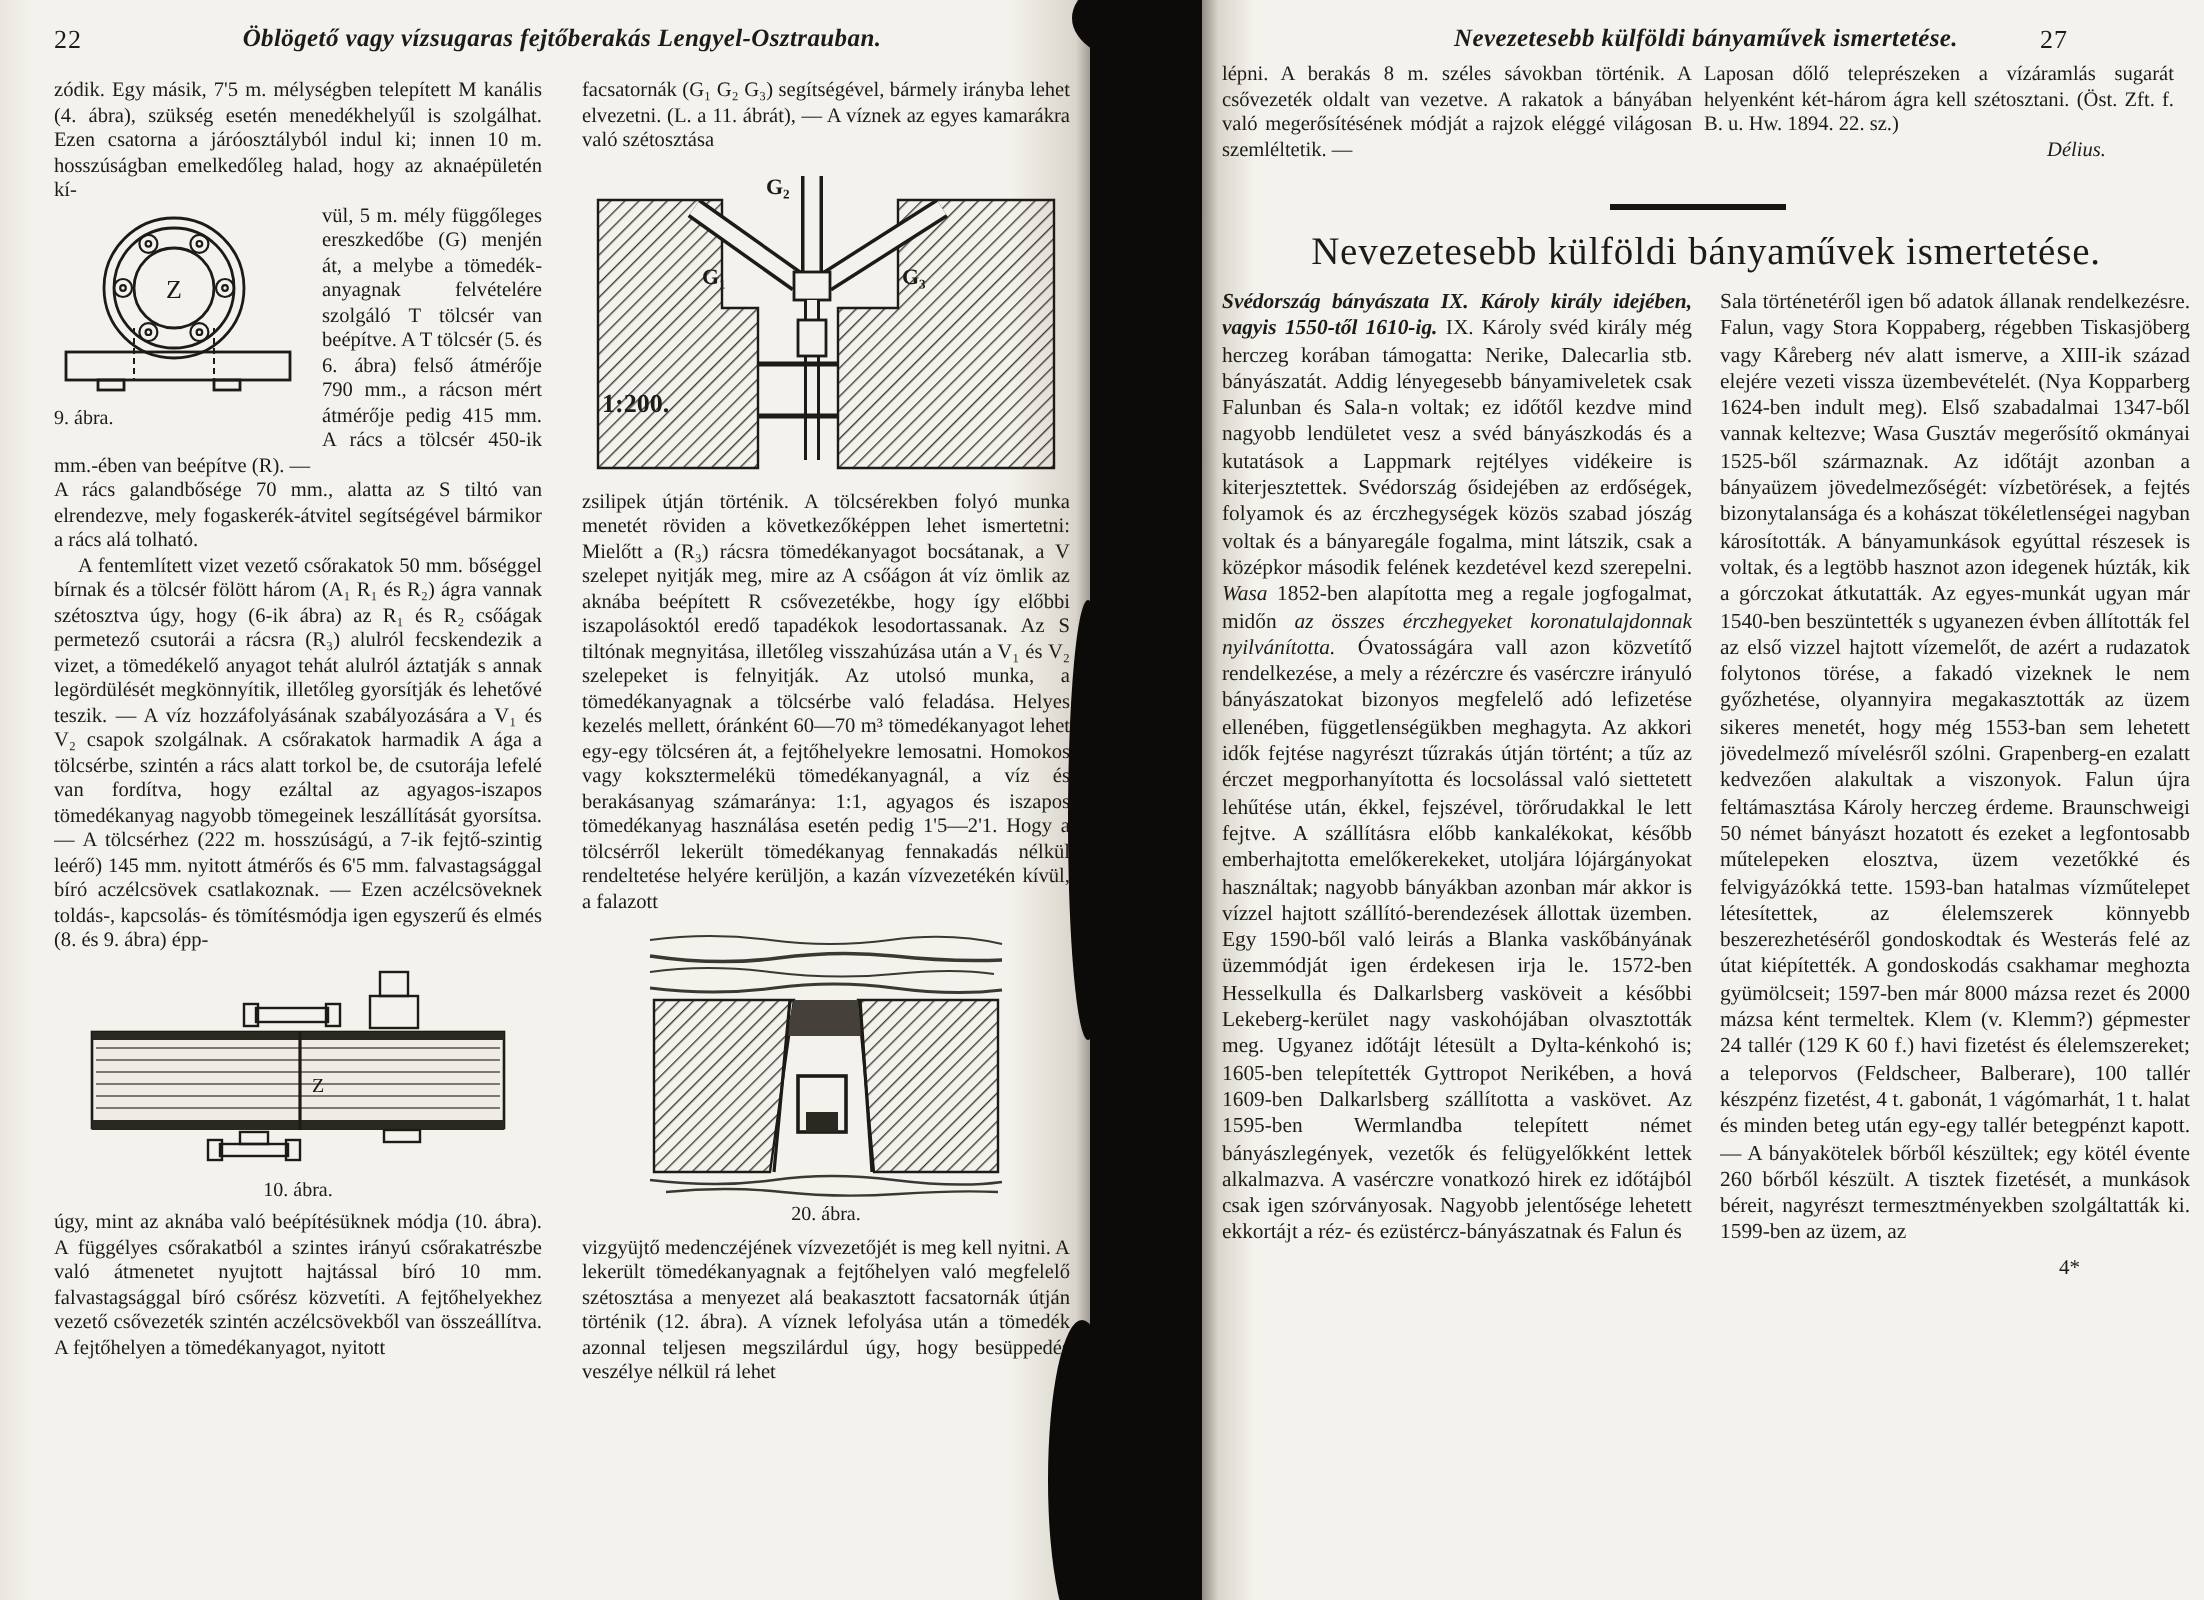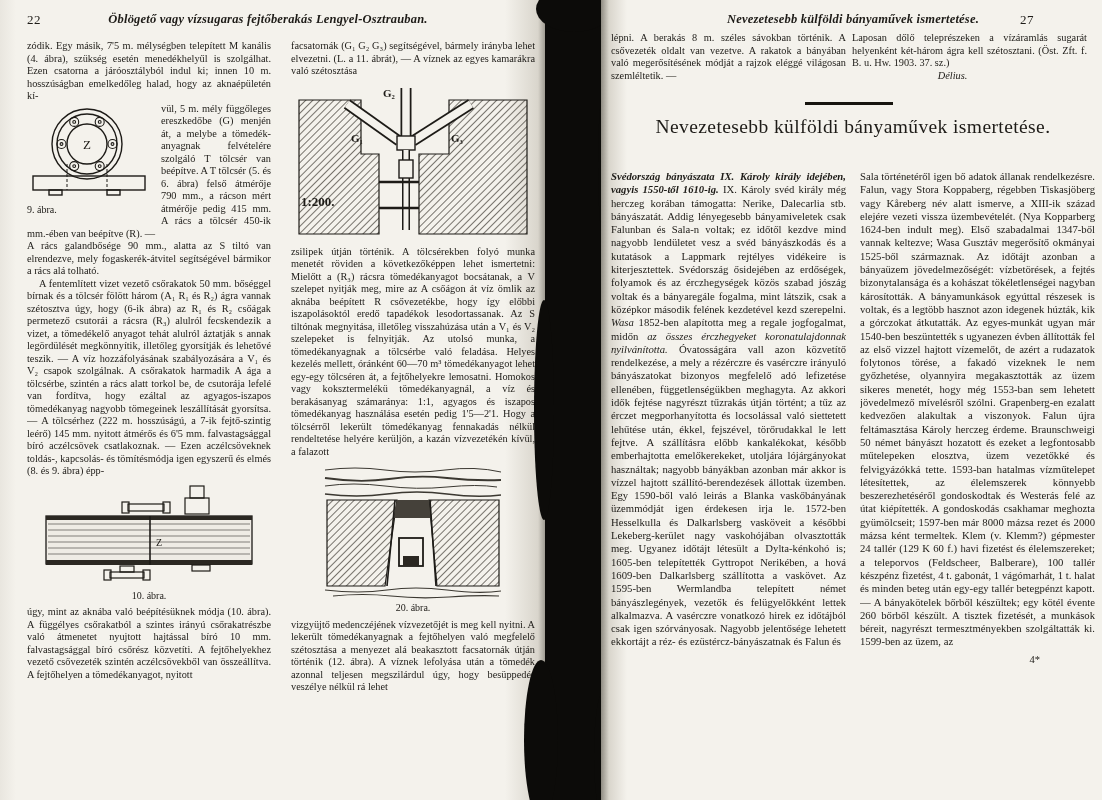--- a/index.html
+++ b/index.html
@@ -24,35 +24,35 @@
   .col p.ind{text-indent:12px;}
   .clear{clear:both;}
   figure{margin:0;}
   .figL{float:left;width:126px;margin:3px 8px 2px 0;}
   .figC{margin:6px auto 4px auto;text-align:center;}
   figcaption{font-size:10px;padding-top:2px;}
   svg{display:block;margin:0 auto;}
   svg text{font-family:"Liberation Serif","DejaVu Serif",serif;fill:#1d1b17;}
   #pageR .topblock{position:absolute;left:10px;top:32px;width:484px;display:flex;gap:6px;}
   #pageR .topblock .col{width:235px;}
-  .sigline{text-align:center;padding-right:34px;font-style:italic;}
+  .sigline{text-align:right;padding-right:34px;font-style:italic;}
   #divider{position:absolute;left:204px;top:102px;width:88px;height:2.5px;background:#17150f;}
   #sectionTitle{position:absolute;left:10px;top:116px;width:484px;text-align:center;
     font-size:19.5px;letter-spacing:.4px;}
-  #article{position:absolute;left:10px;top:170px;width:484px;display:flex;gap:14px;}
+  #article{position:absolute;left:10px;top:145px;width:484px;display:flex;gap:14px;}
   #article .col{width:235px;height:600px;font-size:10.7px;line-height:13.3px;}
   .lead{font-style:italic;font-weight:bold;}
   .footmark{text-align:right;padding-right:55px;padding-top:4px;font-size:10.5px;}
 </style>
 </head>
 <body>
 
 <div class="page" id="pageL">
   <div class="pgnum" style="left:27px">22</div>
-  <div class="runhead" style="left:14px;width:508px">Öblögető vagy vízsugaras fejtőberakás Lengyel-Osztrauban.</div>
+  <div class="runhead" style="left:27px;width:508px">Öblögető vagy vízsugaras fejtőberakás Lengyel-Osztrauban.</div>
 
   <div class="body">
 
     <div class="col">
       <p>zódik. Egy másik, 7'5 m. mélységben telepített M kanális (4. ábra), szükség esetén menedékhelyűl is szolgálhat. Ezen csatorna a járóosztályból indul ki; innen 10 m. hosszúságban emelkedőleg halad, hogy az aknaépületén kí-</p>
 
       <figure class="figL">
         <svg width="126" height="96" viewBox="0 0 126 96">
           <g stroke="#1d1b17" fill="none" stroke-width="1.4">
             <rect x="6" y="70" width="112" height="14"></rect>
@@ -77,21 +77,21 @@
             </g>
             <line x1="40" y1="58" x2="40" y2="84" stroke-dasharray="3,2" stroke-width="1"></line>
             <line x1="80" y1="58" x2="80" y2="84" stroke-dasharray="3,2" stroke-width="1"></line>
           </g>
           <text x="60" y="43" font-size="13" text-anchor="middle">Z</text>
         </svg>
         <figcaption>9. ábra.</figcaption>
       </figure>
       <p>vül, 5 m. mély függőleges ereszkedőbe (G) menjén át, a melybe a tömedék-anyagnak felvételére szolgáló T tölcsér van beépítve. A T tölcsér (5. és 6. ábra) felső átmérője 790 mm., a rácson mért átmérője pedig 415 mm. A rács a tölcsér 450-ik mm.-ében van beépítve (R). —</p>
 
-      <p class="clear">A rács galandbősége 90 mm., alatta az S tiltó van elrendezve, mely fogaskerék-átvitel segítségével bármikor a rács alá tolható.</p>
+      <p class="clear">A rács galandbősége 70 mm., alatta az S tiltó van elrendezve, mely fogaskerék-átvitel segítségével bármikor a rács alá tolható.</p>
       <p class="ind">A fentemlített vizet vezető csőrakatok 50 mm. bőséggel bírnak és a tölcsér fölött három (A₁ R₁ és R₂) ágra vannak szétosztva úgy, hogy (6-ik ábra) az R₁ és R₂ csőágak permetező csutorái a rácsra (R₃) alulról fecskendezik a vizet, a tömedékelő anyagot tehát alulról áztatják s annak legördülését megkönnyítik, illetőleg gyorsítják és lehetővé teszik. — A víz hozzáfolyásának szabályozására a V₁ és V₂ csapok szolgálnak. A csőrakatok harmadik A ága a tölcsérbe, szintén a rács alatt torkol be, de csutorája lefelé van fordítva, hogy ezáltal az agyagos-iszapos tömedékanyag nagyobb tömegeinek leszállítását gyorsítsa. — A tölcsérhez (222 m. hosszúságú, a 7-ik fejtő-szintig leérő) 145 mm. nyitott átmérős és 6'5 mm. falvastagsággal bíró aczélcsövek csatlakoznak. — Ezen aczélcsöveknek toldás-, kapcsolás- és tömítésmódja igen egyszerű és elmés (8. és 9. ábra) épp-</p>
 
       <figure class="figC">
         <svg width="214" height="104" viewBox="0 0 214 104">
           <g stroke="#1d1b17" fill="none" stroke-width="1.2">
             <rect x="86" y="20" width="36" height="7"></rect>
             <rect x="80" y="18" width="7" height="11"></rect>
             <rect x="121" y="18" width="7" height="11"></rect>
             <rect x="148" y="2" width="14" height="12"></rect>
             <rect x="143" y="14" width="24" height="16"></rect>
@@ -193,21 +193,21 @@
 
 <div class="page" id="pageR">
   <div class="runhead" style="left:10px;width:484px">Nevezetesebb külföldi bányaművek ismertetése.</div>
   <div class="pgnum" style="right:24px">27</div>
 
   <div class="topblock">
     <div class="col">
       <p>lépni. A berakás 8 m. széles sávokban történik. A csővezeték oldalt van vezetve. A rakatok a bányában való megerősítésének módját a rajzok eléggé világosan szemléltetik. —</p>
     </div>
     <div class="col">
-      <p>Laposan dőlő teleprészeken a vízáramlás sugarát helyenként két-három ágra kell szétosztani. (Öst. Zft. f. B. u. Hw. 1903. 37. sz.)</p>
+      <p>Laposan dőlő teleprészeken a vízáramlás sugarát helyenként két-három ágra kell szétosztani. (Öst. Zft. f. B. u. Hw. 1894. 22. sz.)</p>
       <p class="sigline">Délius.</p>
     </div>
   </div>
 
   <div id="divider"></div>
 
   <div id="sectionTitle">Nevezetesebb külföldi bányaművek ismertetése.</div>
 
   <div id="article">
     <div class="col">

